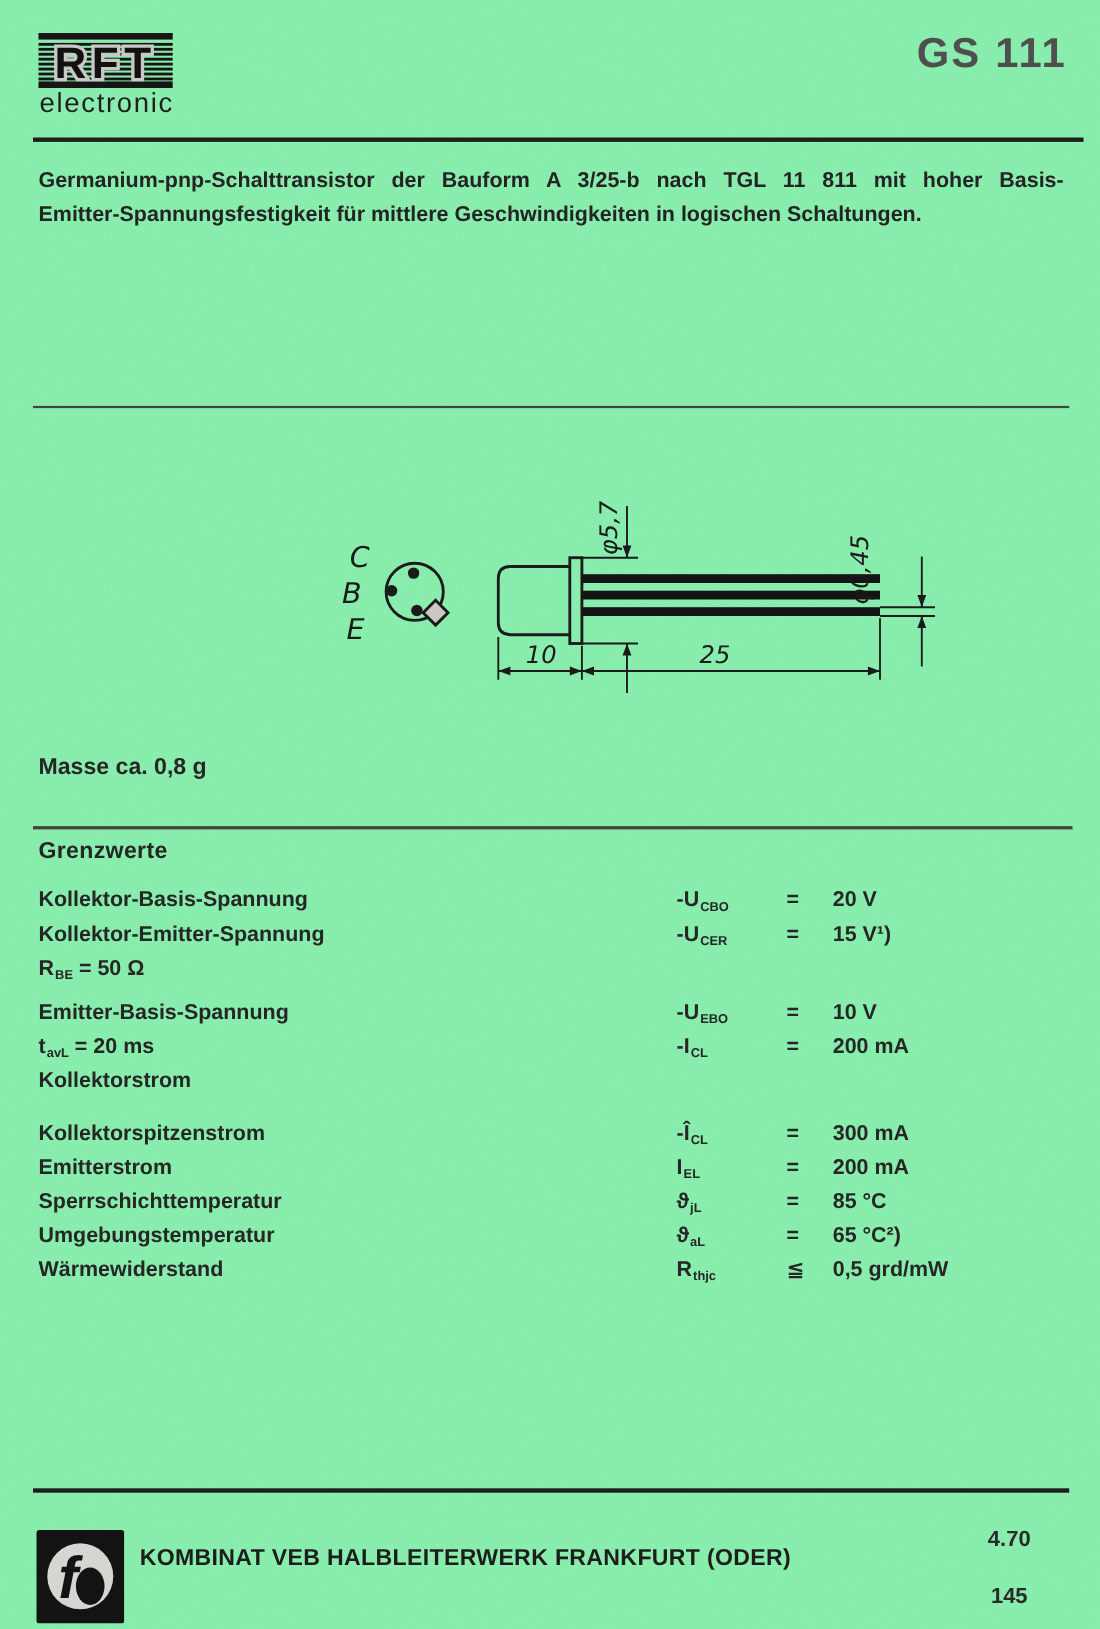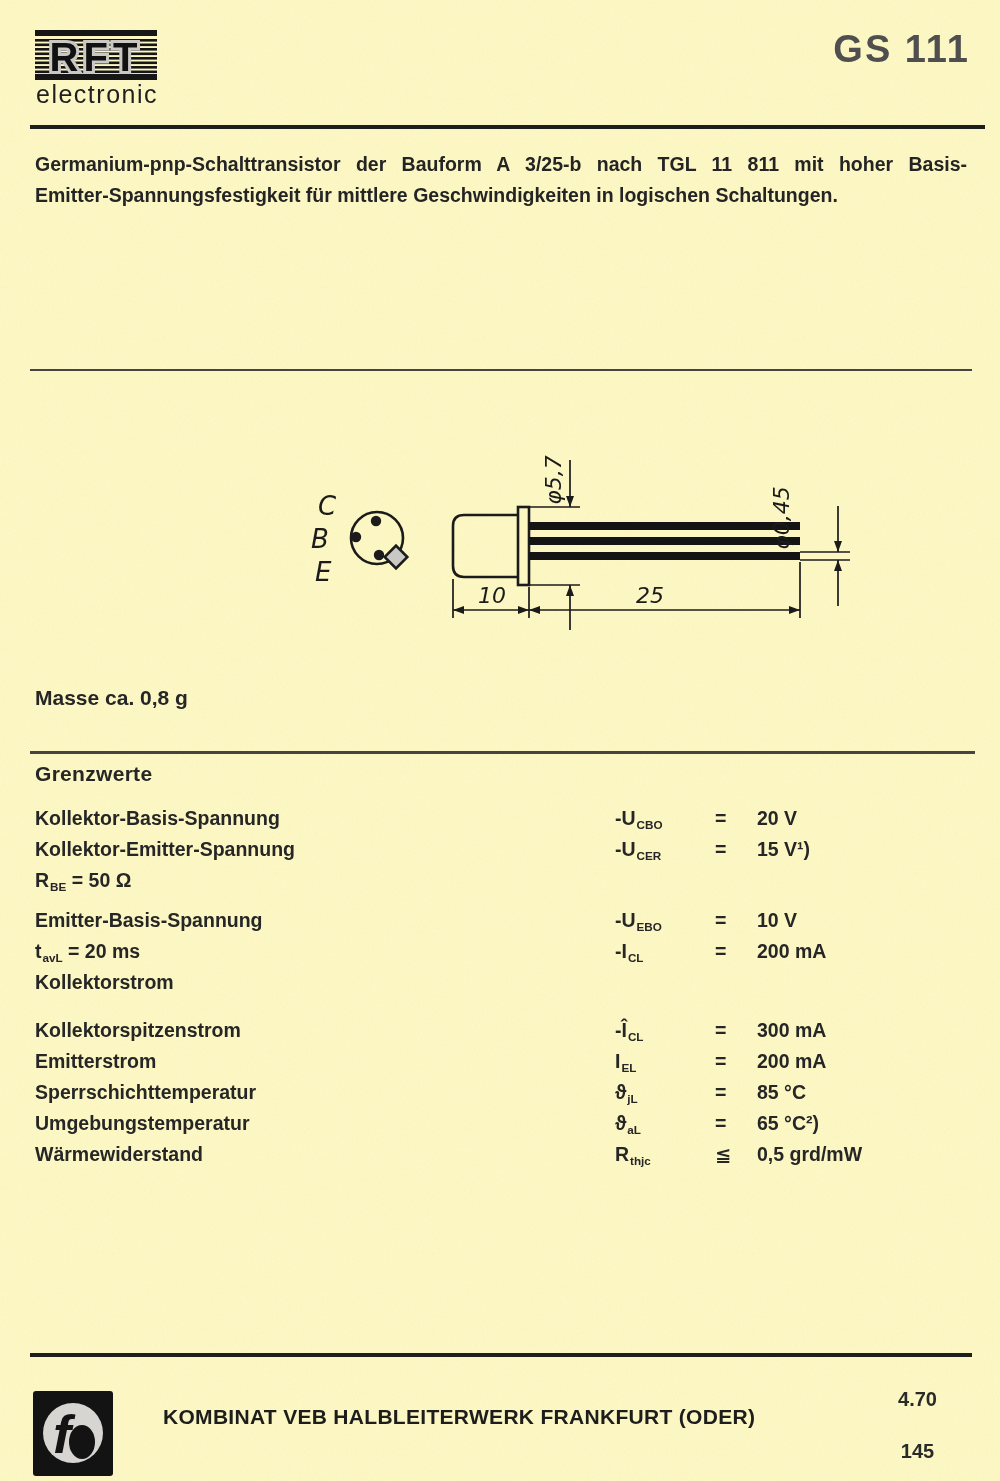--- a/index.html
+++ b/index.html
@@ -1,18 +1,18 @@
 <!DOCTYPE html>
 <html><head>
 <meta charset="utf-8">
 <style>
   html,body { margin:0; padding:0; background:#8a8a88; }
   .page {
     position:relative; width:1000px; height:1481px; margin:0 auto;
-    background:#fef9c3;
+    background:#86efac;
     font-family:"Liberation Sans","DejaVu Sans",sans-serif;
     color:#262626; overflow:hidden;
   }
   .noise { position:absolute; inset:0; z-index:1; pointer-events:none; }
   .layer { position:absolute; z-index:2; }
 
   .brand-sub { left:36px; top:80px; font-size:25px; letter-spacing:1.5px; color:#1f1f1f; }
   .part-number { left:790px; top:28px; width:180px; text-align:right;
     font-size:38px; font-weight:bold; letter-spacing:2px; color:#4f4f4f; }
 
@@ -30,21 +30,21 @@
   .lim-row { display:flex; align-items:baseline; line-height:29px;justify-content:flex-end; }
   .gap-sm { margin-top:9px; }
   .gap-md { margin-top:19px; }
   .lim-label  { flex:0 0 580px; }
   .lim-symbol { flex:0 0 100px; }
   .lim-rel    { flex:0 0 42px; }
   .lim-value  { flex:1 1 auto; }
   .tsub { font-size:0.6em; position:relative; bottom:-0.35em; margin-left:1px; }
 
   .company { left:127px; top:1398px; font-size:21px; font-weight:bold; line-height:38px;
-    letter-spacing:.3px; color:#1d1d1c;margin-left:36px; }
+    letter-spacing:.3px; color:#1d1d1c; }
   .folio { left:870px; width:95px; text-align:center; font-size:20px; font-weight:bold; color:#2a2a29; }
   .folio-date { top:1388px; }
   .folio-page { top:1440px; }
 
   svg text { font-family:"Liberation Sans","DejaVu Sans",sans-serif; }
   .draw-label { font-style:italic; font-family:"DejaVu Sans",sans-serif; }
 </style>
 </head>
 <body>
 

